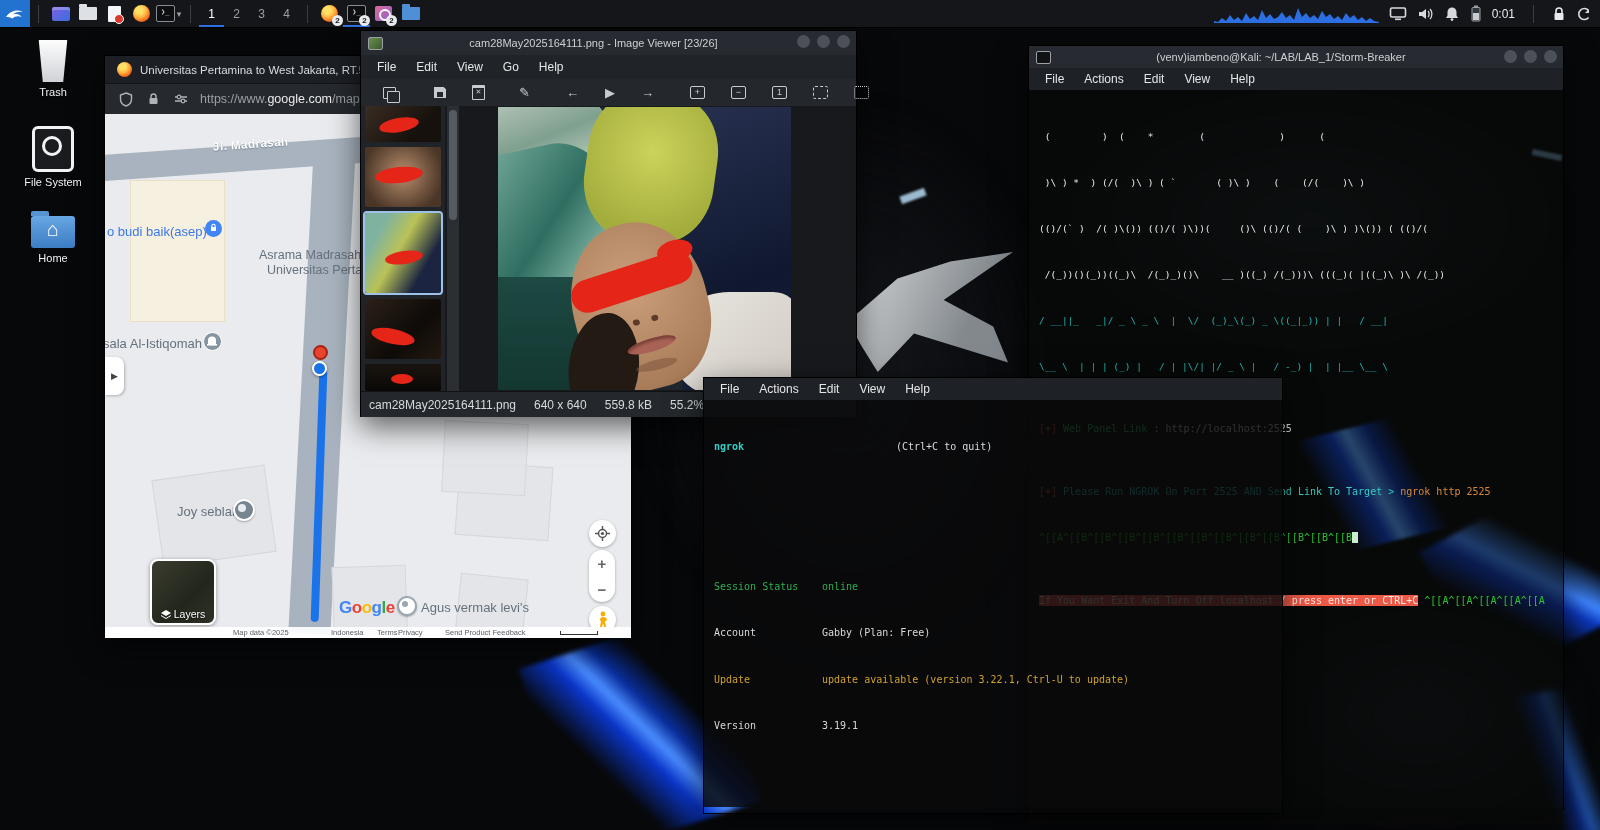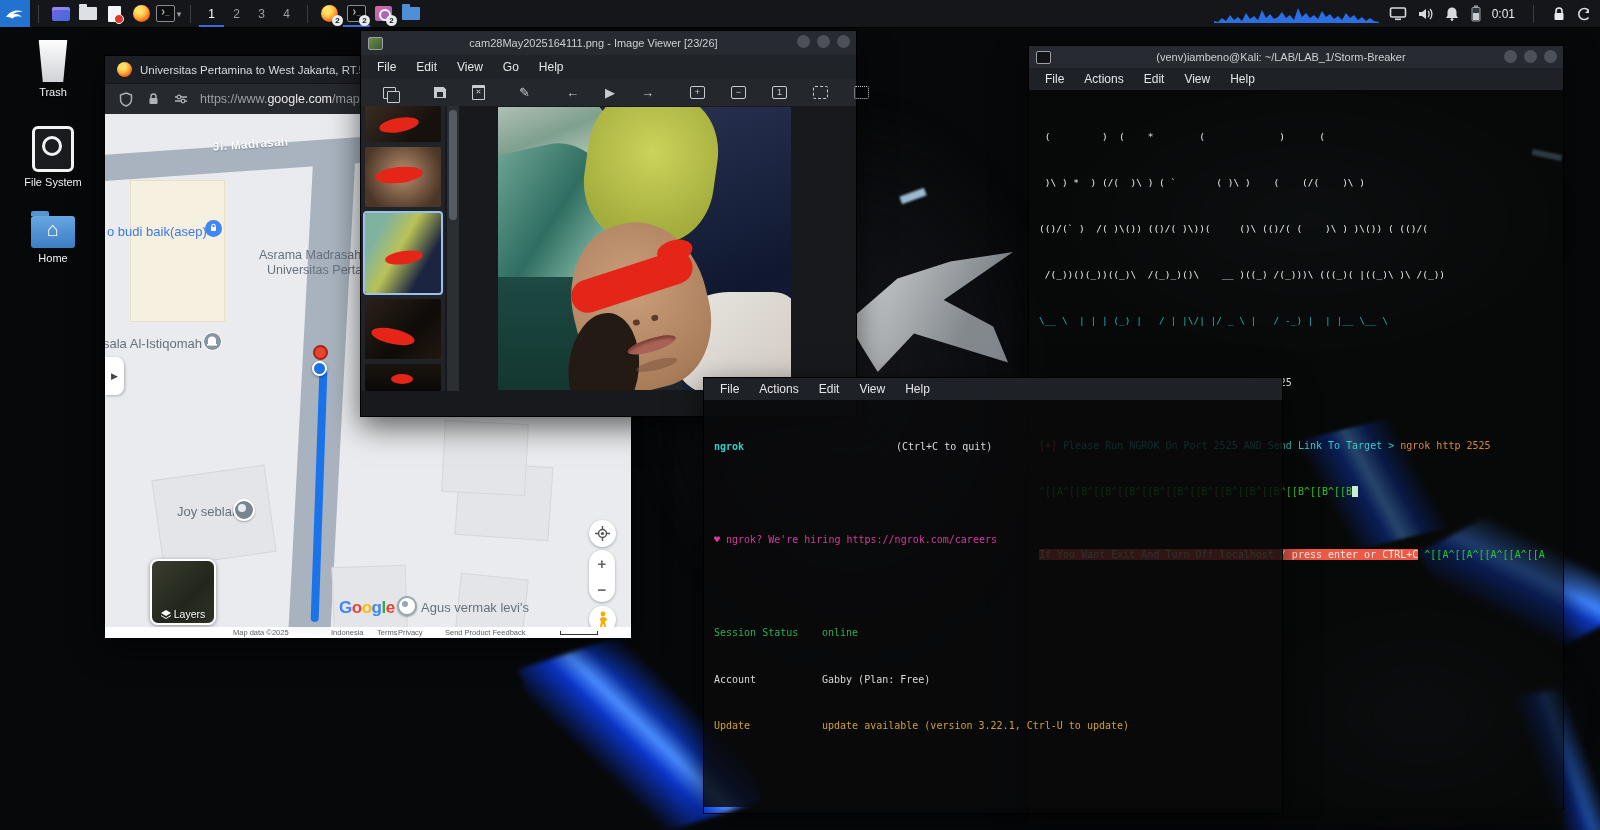--- a/index.html
+++ b/index.html
@@ -480,20 +480,26 @@
           <div class="head"></div>
           <div class="hair"></div>
           <div class="censor-main"></div>
           <div class="censor-blob"></div>
           <div class="nostrils"></div>
           <div class="mouth"></div>
           <div class="chin"></div>
         </div>
       </div>
     </div>
+    <div class="statusbar">
+      <span>cam28May2025164111.png</span>
+      <span>640 x 640</span>
+      <span>559.8 kB</span>
+      <span>55.2%</span>
+    </div>
   </div>
 
   <div class="win storm">
     <div class="tbar">
       <div class="ticon"></div>
       <div class="ttitle">(venv)iambeno@Kali: ~/LAB/LAB_1/Storm-Breaker</div>
       <div class="wbtns">
         <div class="wbtn"></div>
         <div class="wbtn"></div>
         <div class="wbtn"></div>
@@ -504,44 +510,45 @@
       <span class="mitem">Actions</span>
       <span class="mitem">Edit</span>
       <span class="mitem">View</span>
       <span class="mitem">Help</span>
     </div>
     <div class="term storm-body">
       <div class="sline ascii c-white"> (         )  (    *        (             )      (</div>
       <div class="sline ascii c-white"> )\ ) *  ) (/(  )\ ) ( `       ( )\ )    (    (/(    )\ )</div>
       <div class="sline ascii c-white">(()/(` )  /( )\()) (()/( )\))(     ()\ (()/( (    )\ ) )\()) ( (()/(</div>
       <div class="sline ascii c-white"> /(_))()(_))((_)\  /(_)_)()\    __ )((_) /(_)))\ (((_)( |((_)\ )\ /(_))</div>
+      <div class="sline ascii c-cyan">/ __||_   _|/ _ \ _ \  |  \/  (_)_\(_) _ \((_|_)) | |   / __|</div>
       <div class="sline ascii c-cyan">\__ \  | | | (_) |   / | |\/| |/ _ \ |   / -_) |  | |__ \__ \</div>
       <div class="sline mt16"><span class="c-red">[+]</span><span class="c-green"> Web Panel Link</span><span class="c-white"> : </span><span class="c-white">http://localhost:2525</span></div>
       <div class="sline mt16"><span class="c-red">[+]</span><span class="c-teal"> Please Run NGROK On Port 2525 AND Send Link To Target &gt; </span><span class="c-orange">ngrok http 2525</span></div>
       <div class="sline"><span class="c-esc">^[[A^[[B^[[B^[[B^[[B^[[B^[[B^[[B^[[B^[[B^[[B^[[B^[[B</span><span class="cursor"></span></div>
       <div class="sline mt16"><span class="red-hl">If You Want Exit And Turn Off localhost / press enter or CTRL+C</span><span class="c-esc"> ^[[A^[[A^[[A^[[A^[[A</span></div>
     </div>
   </div>
 
   <div class="win ngrok">
     <div class="mbar">
       <span class="mitem">File</span>
       <span class="mitem">Actions</span>
       <span class="mitem">Edit</span>
       <span class="mitem">View</span>
       <span class="mitem">Help</span>
     </div>
     <div class="term ngrok-body">
       <div class="trow"><span class="c-teal sp180" style="font-weight:bold;">ngrok</span><span>(Ctrl+C to quit)</span></div>
       <div class="blank"></div>
-      <div class="c-magenta">♥ ngrok? We're hiring https://ngrok.com/careers</div>
       <div class="blank"></div>
       <div class="trow"><span class="tlabel c-ngreen">Session Status</span><span class="c-ngreen">online</span></div>
       <div class="trow"><span class="tlabel">Account</span><span>Gabby (Plan: Free)</span></div>
       <div class="trow"><span class="tlabel c-yellow">Update</span><span class="c-yellow">update available (version 3.22.1, Ctrl-U to update)</span></div>
+      <div class="trow"><span class="tlabel">Version</span><span>3.19.1</span></div>
       
       
       
       
       
       
       
       
       
       

